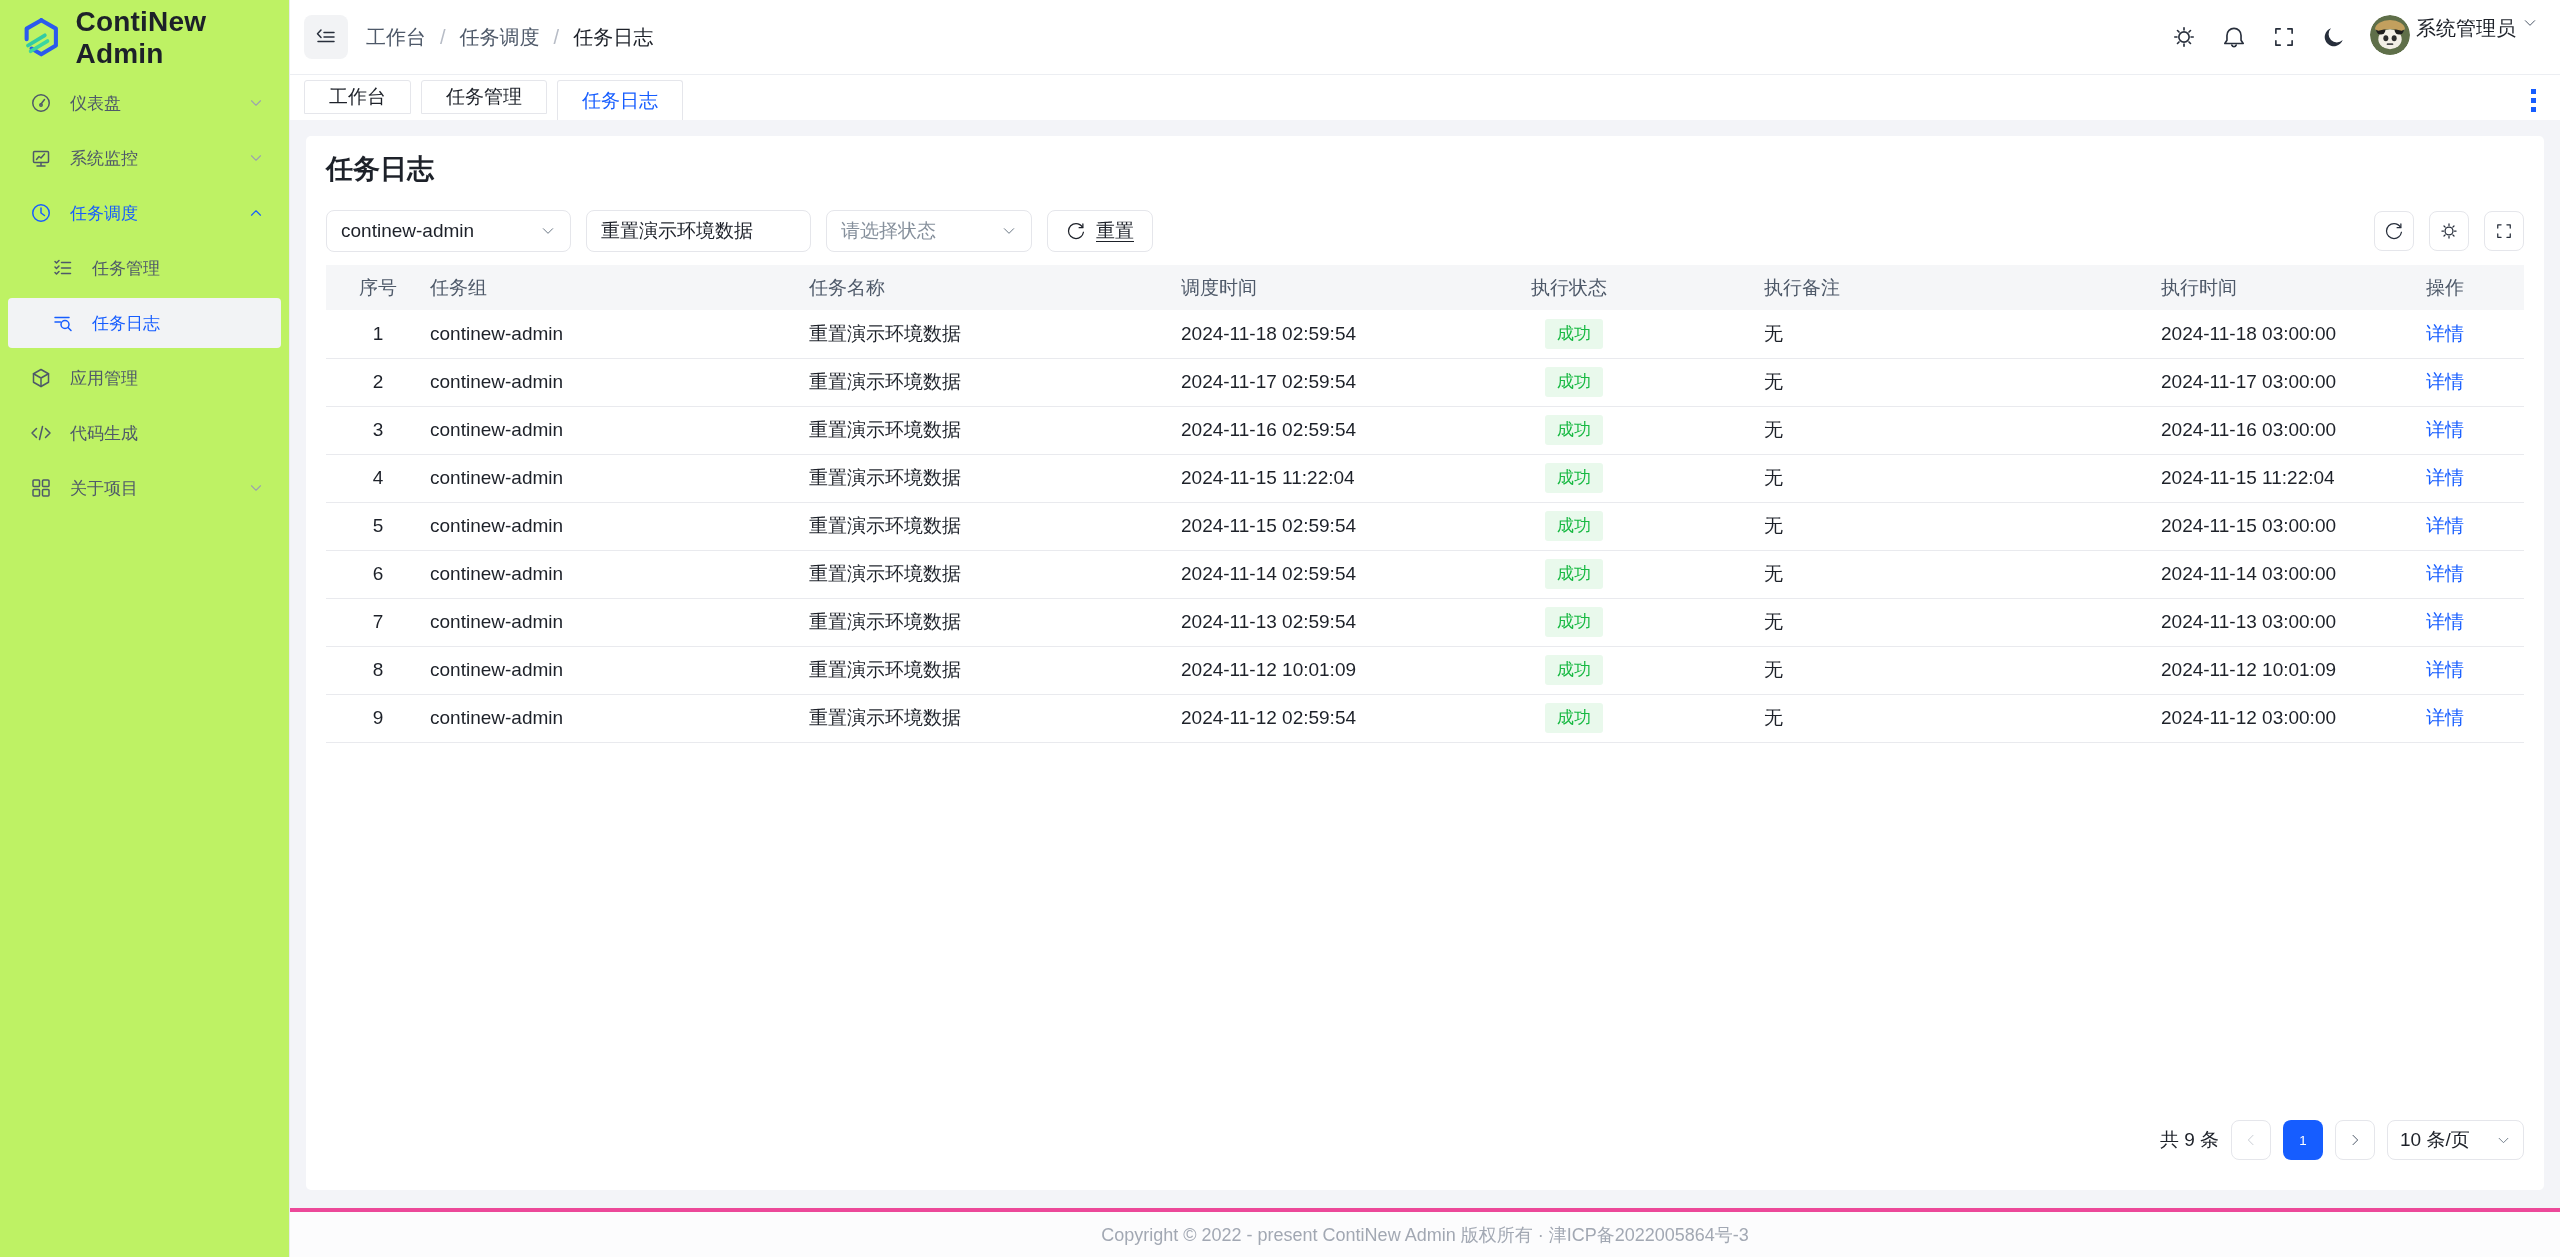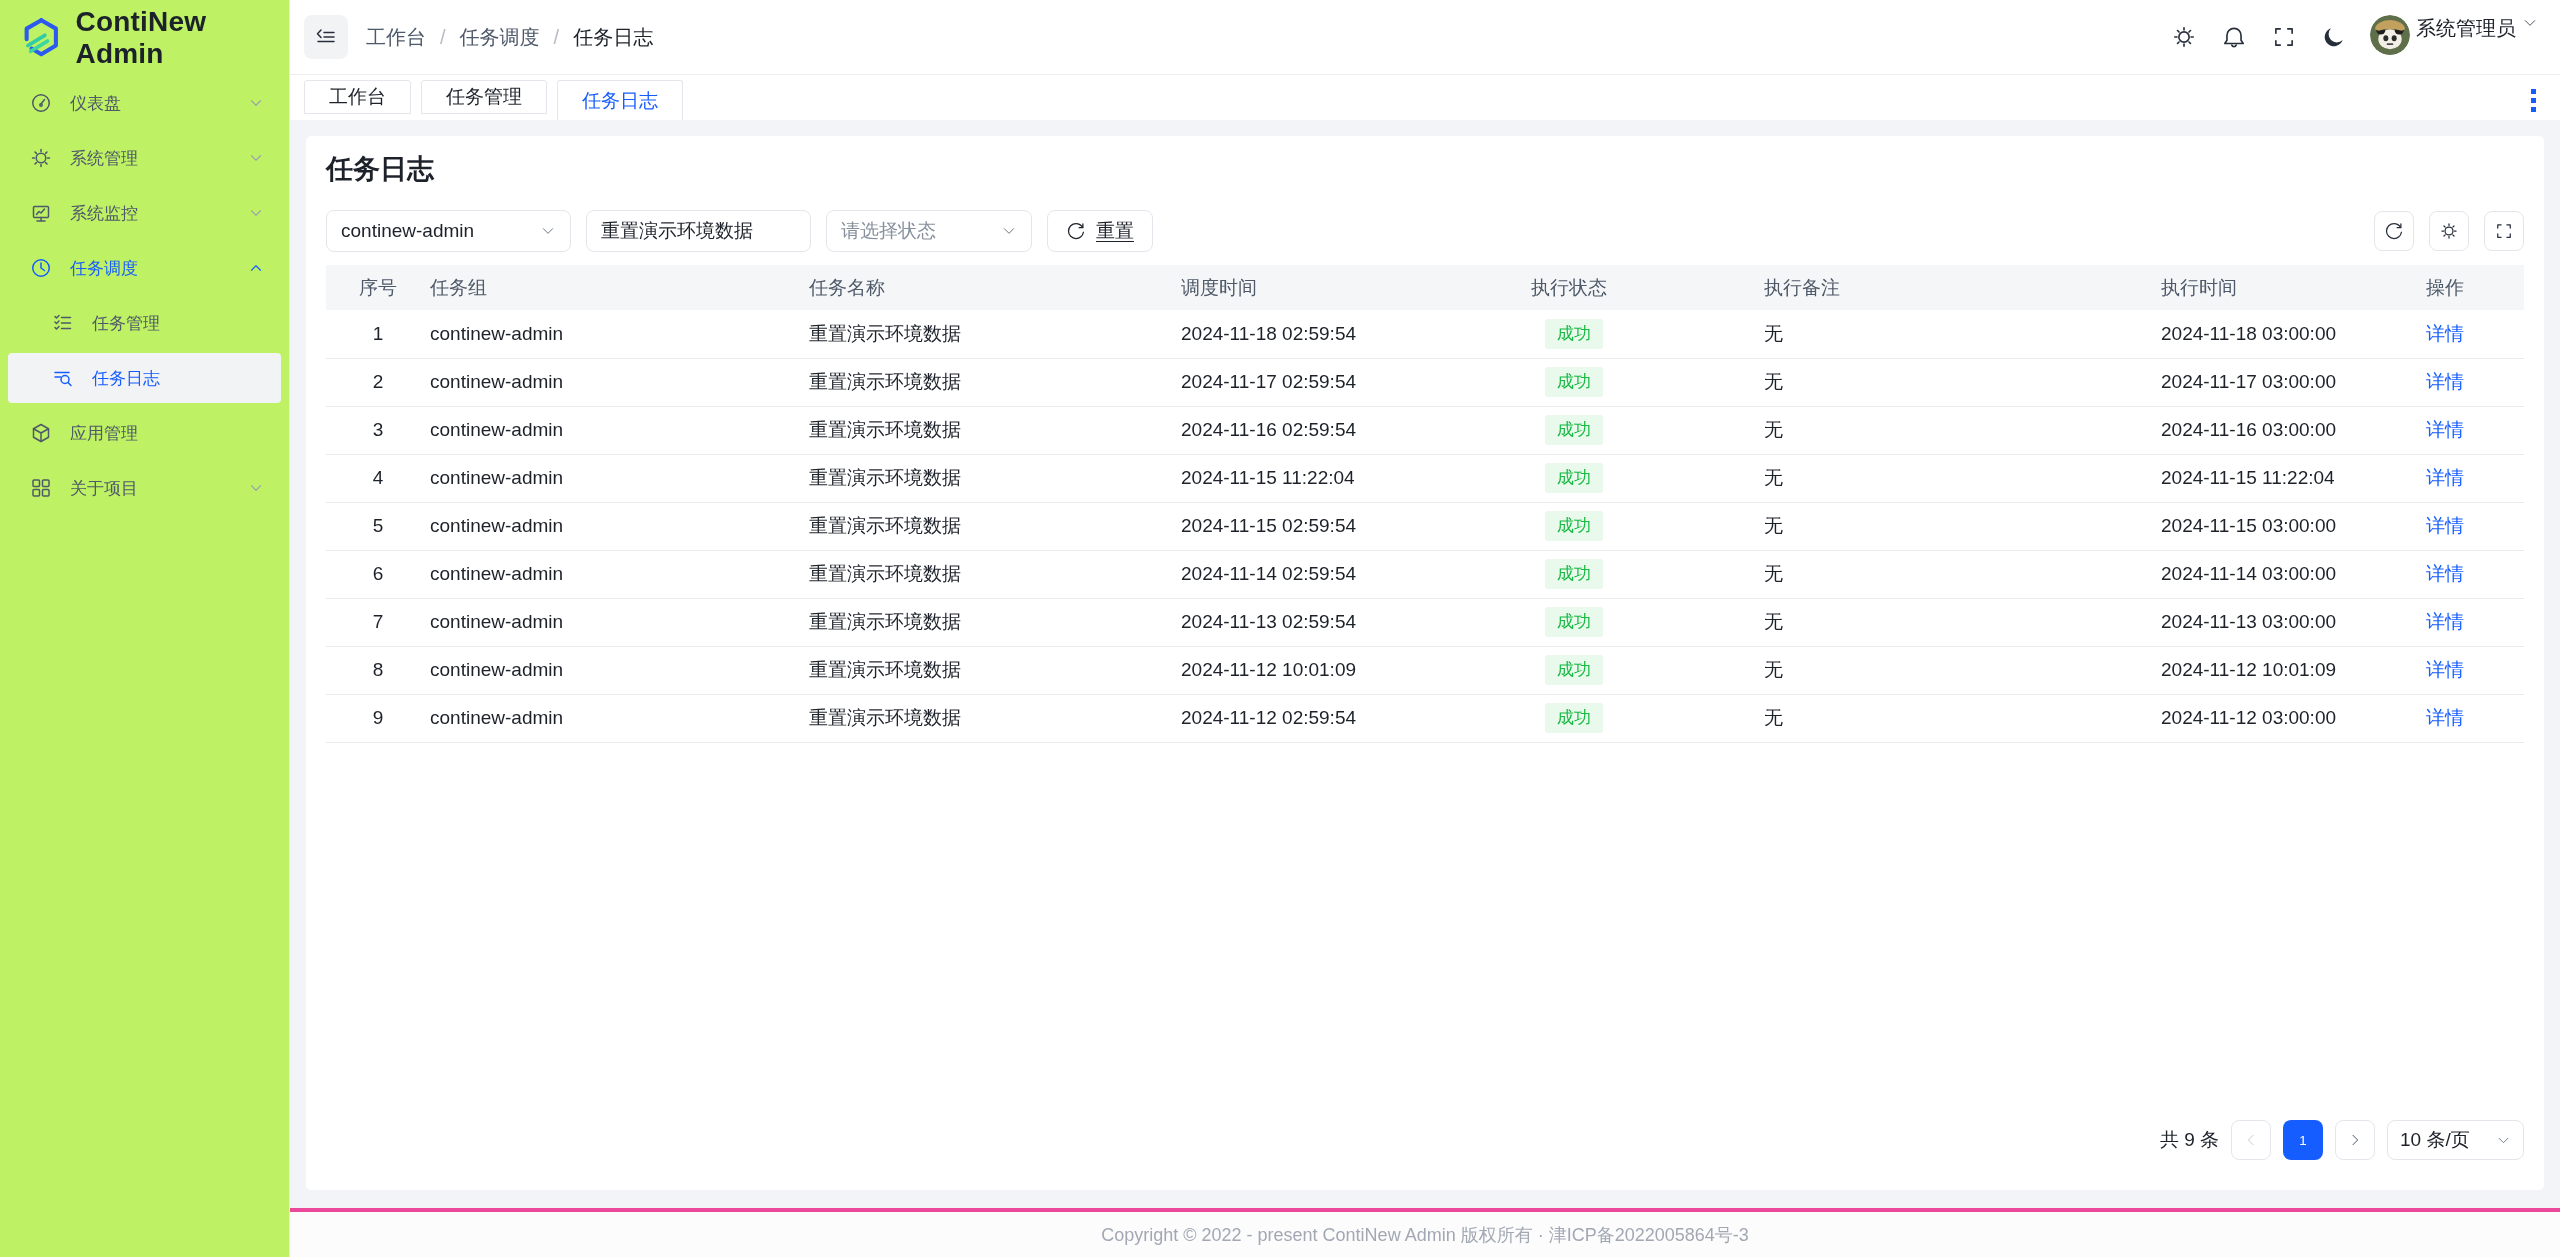--- a/index.html
+++ b/index.html
@@ -119,30 +119,20 @@
             <path d="M24 26l7-9"></path>
             <circle cx="24" cy="28" r="2.4"></circle>
           </svg>
         <span class="nlabel">仪表盘</span>
         <svg class="si chev" viewBox="0 0 48 48">
             <path d="M12 18l12 12 12-12"></path>
           </svg>
       </div>
       <div class="nav-item">
         <svg class="si ni" viewBox="0 0 48 48">
-            <circle cx="24" cy="24" r="9.5"></circle>
-            <path d="M37 24h4M33.2 33.2 36 36M24 37v4M14.8 33.2 12 36M11 24H7M14.8 14.8 12 12M24 11V7M33.2 14.8 36 12"></path>
-          </svg>
-        <span class="nlabel">系统管理</span>
-        <svg class="si chev" viewBox="0 0 48 48">
-            <path d="M12 18l12 12 12-12"></path>
-          </svg>
-      </div>
-      <div class="nav-item">
-        <svg class="si ni" viewBox="0 0 48 48">
             <rect x="9" y="11" width="30" height="22" rx="2"></rect>
             <path d="M24 33v7M16 40h16"></path>
             <path d="M15 27l5-6 4 3 7-8"></path>
           </svg>
         <span class="nlabel">系统监控</span>
         <svg class="si chev" viewBox="0 0 48 48">
             <path d="M12 18l12 12 12-12"></path>
           </svg>
       </div>
       <div class="nav-item active">
@@ -169,20 +159,26 @@
             <path d="M34 33l6 6"></path>
           </svg>
         <span class="nlabel">任务日志</span>
       </div>
       <div class="nav-item">
         <svg class="si ni" viewBox="0 0 48 48">
             <path d="M24 7l15 8.5v17L24 41 9 32.5v-17L24 7z"></path>
             <path d="M9 15.5L24 24l15-8.5M24 24v17"></path>
           </svg>
         <span class="nlabel">应用管理</span>
+      </div>
+      <div class="nav-item">
+        <svg class="si ni" viewBox="0 0 48 48">
+            <path d="M15 15l-9 9 9 9M33 15l9 9-9 9M27 11l-6 26"></path>
+          </svg>
+        <span class="nlabel">代码生成</span>
       </div>
       <div class="nav-item">
         <svg class="si ni" viewBox="0 0 48 48">
             <rect x="8" y="8" width="13" height="13" rx="2"></rect>
             <rect x="27" y="8" width="13" height="13" rx="2"></rect>
             <rect x="8" y="27" width="13" height="13" rx="2"></rect>
             <rect x="27" y="27" width="13" height="13" rx="2"></rect>
           </svg>
         <span class="nlabel">关于项目</span>
         <svg class="si chev" viewBox="0 0 48 48">

